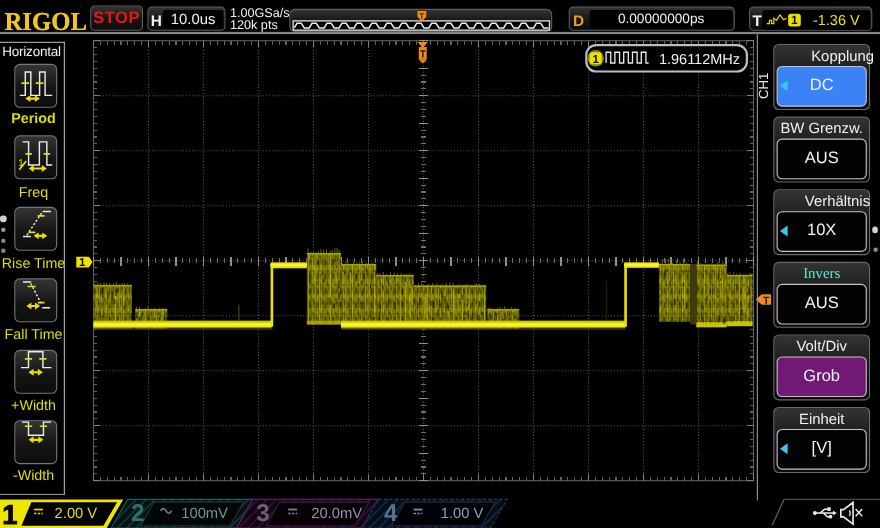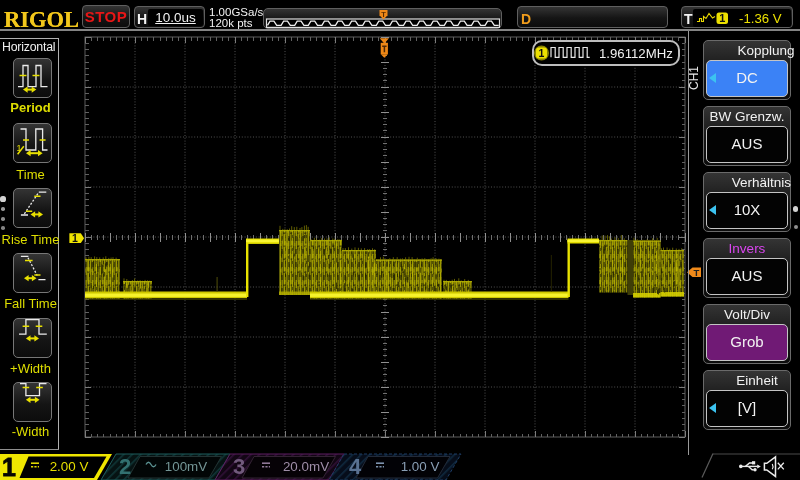--- a/index.html
+++ b/index.html
@@ -1,18 +1,18 @@
 <!DOCTYPE html>
 <html><head><meta charset="utf-8">
 <style>
 html,body{margin:0;padding:0;background:#000;}
 body{width:800px;height:480px;position:relative;overflow:hidden;font-family:"Liberation Sans",sans-serif;}
 .abs{position:absolute;}
 .box{position:absolute;border-radius:4px;background:linear-gradient(#343434,#151515 55%,#0c0c0c);border:1px solid #5f5f5f;box-sizing:border-box;}
-.ibox{position:absolute;background:#000;border-radius:2px;text-decoration:underline;}
+.ibox{position:absolute;background:#000;border-radius:2px;}
 .wtxt{color:#f2f2f2;}
 </style></head>
 <body>
 <div id="root" style="position:absolute;left:0;top:0;width:800px;height:478px;transform:translateZ(0);">
 
 <div class="abs" style="left:0;top:0;width:800px;height:29px;background:#000;"></div>
 <div class="abs" style="left:0;top:29px;width:800px;height:1.6px;background:#848484;"></div>
 <div class="abs" style="left:4px;top:6px;font-family:'Liberation Serif',serif;font-weight:bold;font-size:22.5px;color:#f2c71c;text-shadow:0 0 .6px #e8ba10;transform:scaleY(1.05);transform-origin:left top;">RIGOL</div>
 <div class="box" style="left:82px;top:5px;width:48px;height:23px;text-align:center;line-height:22px;font-weight:bold;font-size:15px;color:#e81616;letter-spacing:.5px;">STOP</div>
 <div class="box" style="left:134px;top:6px;width:71px;height:22px;"></div>
@@ -21,20 +21,21 @@
 <div class="abs wtxt" style="left:209px;top:7px;font-size:11.5px;line-height:10.5px;">1.00GSa/s<br>120k pts</div>
 <div class="box" style="left:263px;top:8px;width:239px;height:21px;border-radius:5px;"></div>
 <svg class="abs" style="left:0;top:0;" width="800" height="32" viewBox="0 0 800 32">
  <rect x="266.5" y="19" width="233" height="8.4" fill="#000" stroke="#e0e0e0" stroke-width="1.2"></rect>
  <path d="M267.5,25.4 L270.0,21.2 L273.9,21.2 L276.7,25.4 L281.1,25.4 L283.6,21.2 L287.5,21.2 L290.3,25.4 L294.7,25.4 L297.2,21.2 L301.1,21.2 L303.9,25.4 L308.3,25.4 L310.8,21.2 L314.7,21.2 L317.5,25.4 L321.9,25.4 L324.4,21.2 L328.3,21.2 L331.1,25.4 L335.5,25.4 L338.0,21.2 L341.9,21.2 L344.7,25.4 L349.1,25.4 L351.6,21.2 L355.5,21.2 L358.3,25.4 L362.7,25.4 L365.2,21.2 L369.1,21.2 L371.9,25.4 L376.3,25.4 L378.8,21.2 L382.7,21.2 L385.5,25.4 L389.9,25.4 L392.4,21.2 L396.3,21.2 L399.1,25.4 L403.5,25.4 L406.0,21.2 L409.9,21.2 L412.7,25.4 L417.1,25.4 L419.6,21.2 L423.5,21.2 L426.3,25.4 L430.7,25.4 L433.2,21.2 L437.1,21.2 L439.9,25.4 L444.3,25.4 L446.8,21.2 L450.7,21.2 L453.5,25.4 L457.9,25.4 L460.4,21.2 L464.3,21.2 L467.1,25.4 L471.5,25.4 L474.0,21.2 L477.9,21.2 L480.7,25.4 L485.1,25.4 L487.6,21.2 L491.5,21.2 L494.3,25.4 L498.7,25.4" fill="none" stroke="#efefef" stroke-width="1.3"></path>
  <path d="M379.5,10 h8 v5.2 l-4,4.3 -4,-4.3 z" fill="#ef8818"></path>
  <text x="383.5" y="17" font-size="7.5" font-weight="bold" fill="#5a2c00" text-anchor="middle">T</text>
 </svg>
 <div class="box" style="left:517px;top:6px;width:151px;height:22px;"></div>
 <div class="abs" style="left:521px;top:11px;font-weight:bold;font-size:14px;color:#f09c1c;">D</div>
+<div class="ibox wtxt" style="left:536px;top:9px;width:130px;height:17px;text-align:center;line-height:17px;font-size:12.4px;">0.00000000ps</div>
 <div class="box" style="left:681px;top:6px;width:112px;height:22px;"></div>
 <div class="abs wtxt" style="left:684px;top:11px;font-weight:bold;font-size:14px;">T</div>
 <div class="ibox" style="left:693px;top:8.5px;width:98px;height:18px;"></div>
 <svg class="abs" style="left:693px;top:8px;" width="98" height="20" viewBox="0 0 98 20">
  <path d="M4,13.5 h2.5 v-3 h2 v3 h2 v-5 l2.5,2 3,-5 3.5,4.5 2.5,-1.5" fill="none" stroke="#e8d800" stroke-width="1.1"></path>
  <rect x="23.5" y="4.5" width="11.5" height="11.5" rx="2.5" fill="#ece000"></rect>
  <text x="29.2" y="14" font-size="11" font-weight="bold" fill="#111" text-anchor="middle">1</text>
  <text x="46" y="14.5" font-size="13.2" fill="#ece000">-1.36 V</text>
 </svg>
 
@@ -206,21 +207,21 @@
         <svg width="37" height="38" viewBox="0 0 37 38" style="position:absolute;left:0;top:0;">
           <path d="M6.5,5 H12 V26 H21.8 V5 H28.6 V26 H33.5" stroke="#ebebeb" stroke-width="1.3" fill="none"></path>
           <path d="M9,15.9 h6 M25.6,15.9 h6" stroke="#e8e000" stroke-width="1.5" fill="none"></path>
           <path d="M3.6,30.2 L9.8,22.3" stroke="#e8e000" stroke-width="1.5" fill="none"></path>
           <text x="2.6" y="26.5" font-size="9" fill="#e8e000">1</text>
           <path d="M15.2,29.2 H25.400000000000002" stroke="#e8e000" stroke-width="2"></path>
           <path d="M12,29.2 l4.6,-3.1 v6.2 z" fill="#e8e000"></path>
           <path d="M28.6,29.2 l-4.6,-3.1 v6.2 z" fill="#e8e000"></path>
         </svg>
       </div>
-<div class="abs" style="left:0;top:166.5px;width:61px;text-align:center;color:#dede00;font-size:13px;">Time</div>
+<div class="abs" style="left:0;top:166.5px;width:61px;text-align:center;color:#dede00;font-size:13px;">Freq</div>
 <div class="box" style="left:13px;top:188px;width:39px;height:40px;border-radius:5px;border-color:#777;">
         <svg width="37" height="38" viewBox="0 0 37 38" style="position:absolute;left:0;top:0;">
           <path d="M6.9,26 H14 M24.8,3.2 H32.3" stroke="#ebebeb" stroke-width="1.3" fill="none"></path>
           <path d="M10.4,24.8 L24,4.4" stroke="#ebebeb" stroke-width="1.3" fill="none" stroke-dasharray="2 1.7"></path>
           <path d="M11.9,22.3 h6.3 M20.3,7.3 h6.2" stroke="#e8e000" stroke-width="1.5" fill="none"></path>
           <path d="M19.7,25.4 H25.8" stroke="#e8e000" stroke-width="2"></path>
           <path d="M16.5,25.4 l4.6,-3.1 v6.2 z" fill="#e8e000"></path>
           <path d="M29,25.4 l-4.6,-3.1 v6.2 z" fill="#e8e000"></path>
         </svg>
       </div>
@@ -270,25 +271,25 @@
 <div class="abs" style="left:706px;top:60px;width:82px;height:37px;background:#3b82f6;border:1.2px solid #c4c4c4;border-radius:5px;box-sizing:border-box;color:#f2f2f2;font-size:15px;text-align:center;line-height:34px;">DC</div>
 <div class="abs" style="left:709px;top:73px;width:0;height:0;border-right:7px solid #3cc3f0;border-top:5.5px solid transparent;border-bottom:5.5px solid transparent;"></div>
 <div class="box" style="left:703px;top:106px;width:88px;height:60px;border-radius:5px;border-color:#6a6a6a;"></div>
 <div class="abs" style="left:703px;top:109px;width:88px;text-align:center;color:#f2f2f2;font-size:13.5px;">BW Grenzw.</div>
 <div class="abs" style="left:706px;top:126px;width:82px;height:37px;background:#030303;border:1.2px solid #c4c4c4;border-radius:5px;box-sizing:border-box;color:#f2f2f2;font-size:15px;text-align:center;line-height:34px;">AUS</div>
 <div class="box" style="left:703px;top:172px;width:88px;height:60px;border-radius:5px;border-color:#6a6a6a;"></div>
 <div class="abs" style="left:703px;top:175px;width:88px;text-align:right;color:#f2f2f2;font-size:13.5px;">Verhältnis</div>
 <div class="abs" style="left:706px;top:192px;width:82px;height:37px;background:#030303;border:1.2px solid #c4c4c4;border-radius:5px;box-sizing:border-box;color:#f2f2f2;font-size:15px;text-align:center;line-height:34px;">10X</div>
 <div class="abs" style="left:709px;top:205px;width:0;height:0;border-right:7px solid #3cc3f0;border-top:5.5px solid transparent;border-bottom:5.5px solid transparent;"></div>
 <div class="box" style="left:703px;top:238px;width:88px;height:60px;border-radius:5px;border-color:#6a6a6a;"></div>
-<div class="abs" style="left:703px;top:241px;width:88px;text-align:center;color:#d946ef;font-size:13.5px;">Invers</div>
+<div class="abs" style="left:703px;top:241px;width:88px;text-align:center;color:#5eead4;font-size:13.5px;font-family:Liberation Serif, serif;">Invers</div>
 <div class="abs" style="left:706px;top:258px;width:82px;height:37px;background:#030303;border:1.2px solid #c4c4c4;border-radius:5px;box-sizing:border-box;color:#f2f2f2;font-size:15px;text-align:center;line-height:34px;">AUS</div>
 <div class="box" style="left:703px;top:304px;width:88px;height:60px;border-radius:5px;border-color:#6a6a6a;"></div>
 <div class="abs" style="left:703px;top:307px;width:88px;text-align:center;color:#f2f2f2;font-size:13.5px;">Volt/Div</div>
 <div class="abs" style="left:706px;top:324px;width:82px;height:37px;background:#701a75;border:1.2px solid #c4c4c4;border-radius:5px;box-sizing:border-box;color:#f2f2f2;font-size:15px;text-align:center;line-height:34px;">Grob</div>
 <div class="box" style="left:703px;top:370px;width:88px;height:60px;border-radius:5px;border-color:#6a6a6a;"></div>
-<div class="abs" style="left:703px;top:373px;width:88px;text-align:center;color:#f2f2f2;font-size:13.5px;margin-left:10px;">Einheit</div>
+<div class="abs" style="left:703px;top:373px;width:88px;text-align:center;color:#f2f2f2;font-size:13.5px;">Einheit</div>
 <div class="abs" style="left:706px;top:390px;width:82px;height:37px;background:#030303;border:1.2px solid #c4c4c4;border-radius:5px;box-sizing:border-box;color:#f2f2f2;font-size:15px;text-align:center;line-height:34px;">[V]</div>
 <div class="abs" style="left:709px;top:403px;width:0;height:0;border-right:7px solid #3cc3f0;border-top:5.5px solid transparent;border-bottom:5.5px solid transparent;"></div>
 <div class="abs" style="left:792.9px;top:206.4px;width:5.2px;height:5.2px;border-radius:50%;background:#d2d2d2;"></div>
 <div class="abs" style="left:793.5px;top:224.5px;width:4.0px;height:4.0px;border-radius:50%;background:#8f8f8f;"></div>
 </div>
 </div>
 
 </body></html>

